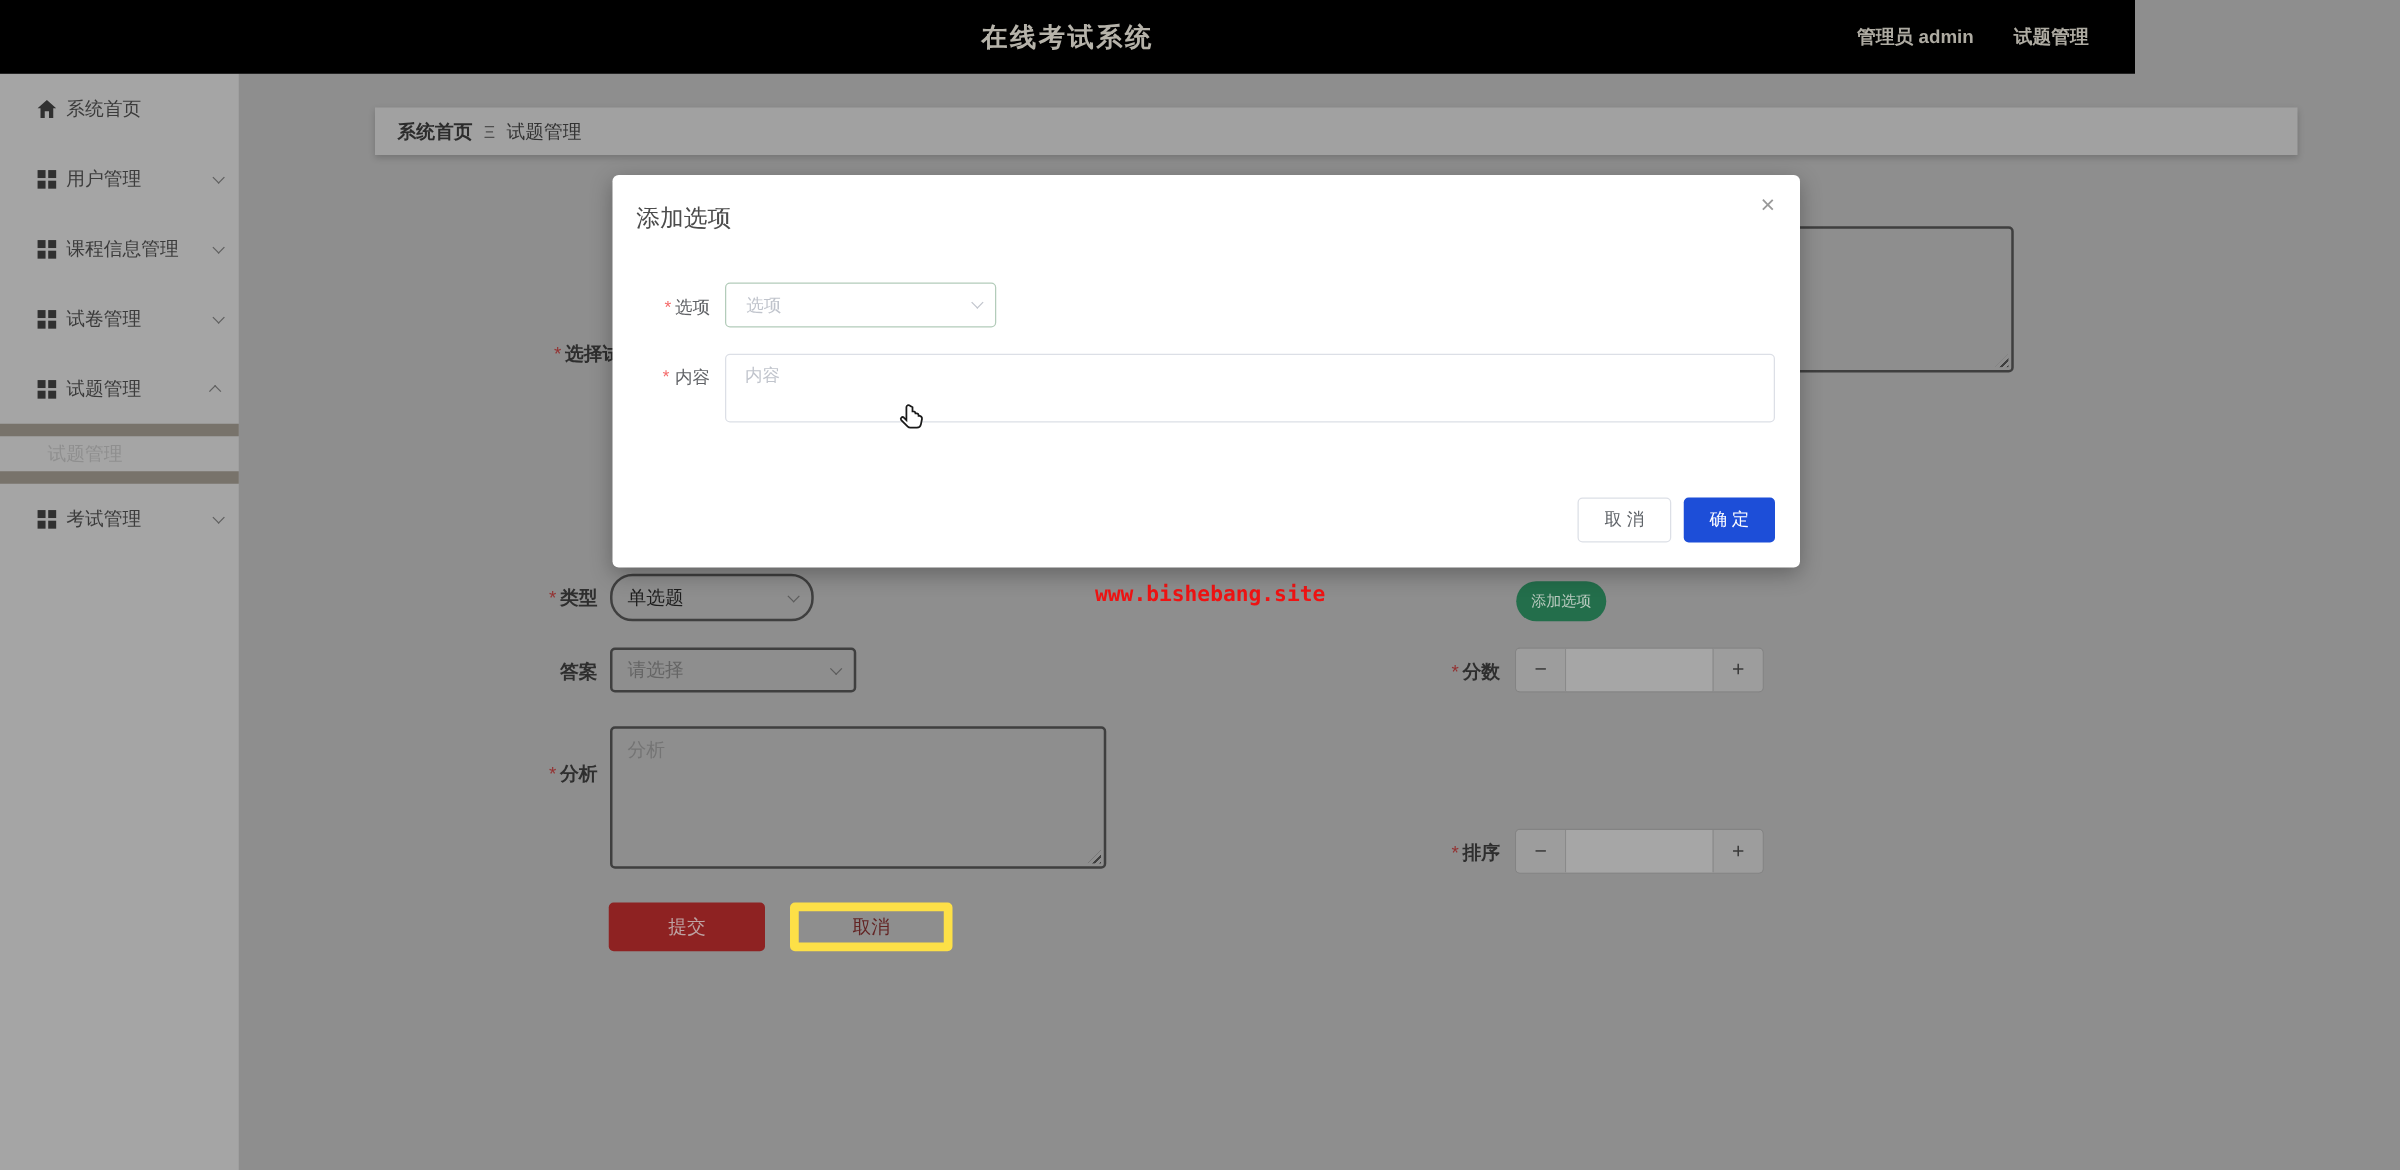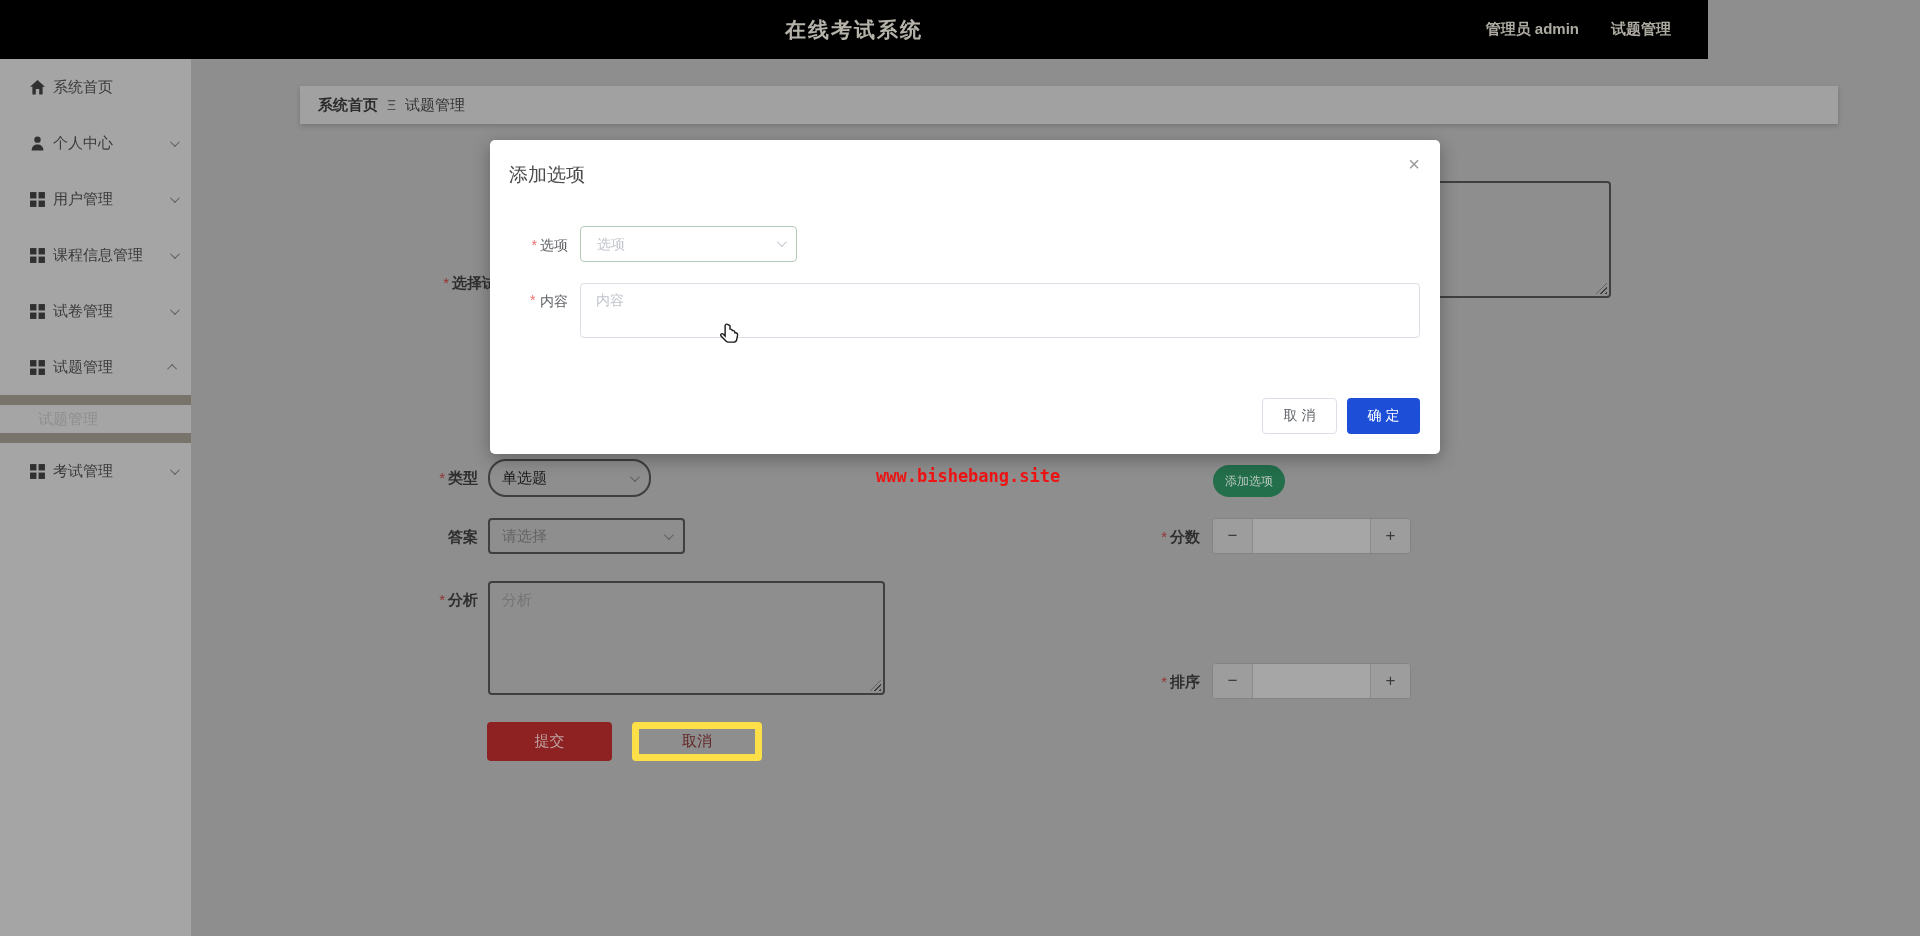--- a/index.html
+++ b/index.html
@@ -94,28 +94,20 @@
 
 <div class="sidebar">
   <div class="menu-item">
     <svg class="micon" viewBox="0 0 16 16">
         <path d="M8 1 L15 7.2 H12.8 V14.5 H9.6 V9.5 H6.4 V14.5 H3.2 V7.2 H1 Z" fill="currentColor"></path>
       </svg>
     <span class="mlabel">系统首页</span>
   </div>
   <div class="menu-item">
     <svg class="micon" viewBox="0 0 16 16">
-        <circle cx="8" cy="4.4" r="3" fill="currentColor"></circle>
-        <path d="M2.5 14.5 C2.5 10.8 5 9 8 9 C11 9 13.5 10.8 13.5 14.5 Z" fill="currentColor"></path>
-      </svg>
-    <span class="mlabel">个人中心</span>
-    <span class="chev down"></span>
-  </div>
-  <div class="menu-item">
-    <svg class="micon" viewBox="0 0 16 16">
         <rect x="1" y="1" width="6" height="6" fill="currentColor"></rect>
         <rect x="9" y="1" width="6" height="6" fill="currentColor"></rect>
         <rect x="1" y="9" width="6" height="6" fill="currentColor"></rect>
         <rect x="9" y="9" width="6" height="6" fill="currentColor"></rect>
       </svg>
     <span class="mlabel">用户管理</span>
     <span class="chev down"></span>
   </div>
   <div class="menu-item">
     <svg class="micon" viewBox="0 0 16 16">
@@ -199,21 +191,21 @@
 
   <div class="flabel" style="left:1100px; top:528px; width:100px;text-align:right;">
     <span class="req">*</span><span>分数</span>
   </div>
   <div class="stepper" style="left:1212px; top:518px;">
     <div class="step-btn minus">−</div>
     <div class="step-input"></div>
     <div class="step-btn plus">+</div>
   </div>
 
-  <div class="flabel" style="left:378px; top:591px; width:100px;">
+  <div class="flabel" style="left:378px; top:610px; width:100px;">
     <span class="req">*</span><span>分析</span>
   </div>
   <div class="g-textarea" style="left:488px; top:581px; width:397px; height:114px;">
     <span>分析</span>
     <span class="grip"></span>
   </div>
 
   <div class="flabel" style="left:1100px; top:673px; width:100px;">
     <span class="req">*</span><span>排序</span>
   </div>

